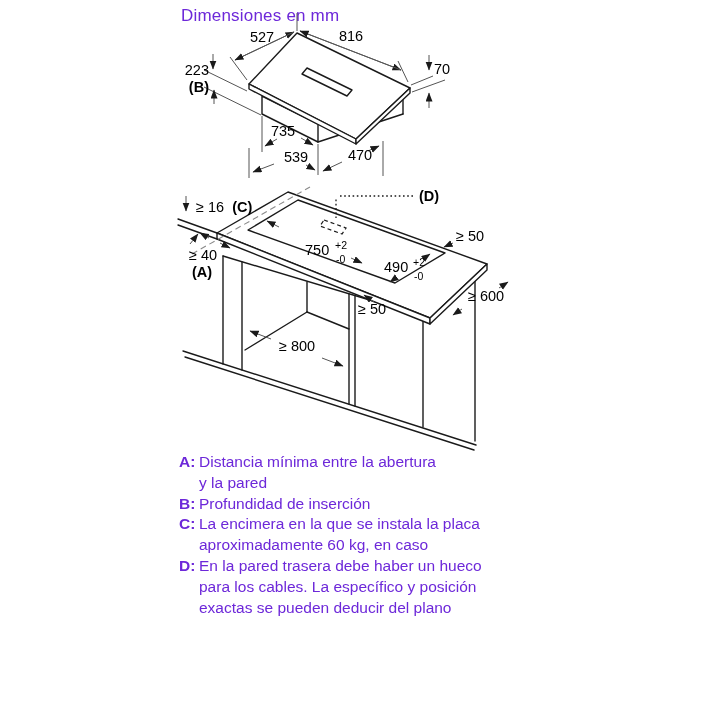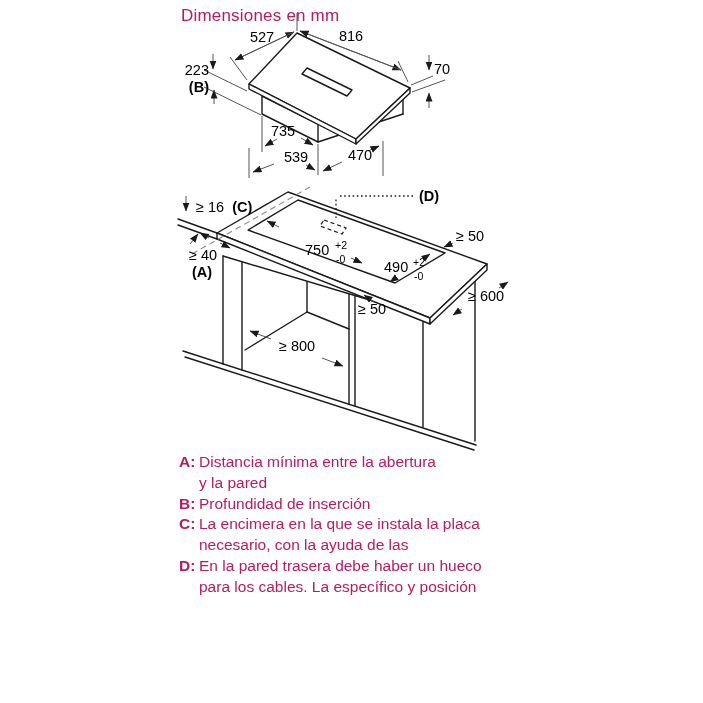--- a/index.html
+++ b/index.html
@@ -1,17 +1,17 @@
 <!DOCTYPE html>
 <html><head>
 <meta charset="utf-8">
 <style>
   html,body{margin:0;padding:0;background:#fff;}
   #stage{position:relative;width:703px;height:703px;background:#fff;overflow:hidden;
-         font-family:"Liberation Sans", sans-serif;color:#be185d;}
+         font-family:"Liberation Sans", sans-serif;color:#6d28d9;}
   #page-title{position:absolute;left:181px;top:6px;font-size:17px;letter-spacing:.2px;}
   svg{position:absolute;left:0;top:0;}
   svg text{font-family:"Liberation Sans", sans-serif;fill:#000;}
   .dimtxt{font-size:14.5px;}
   .toltxt{font-size:10.5px;}
   .boldtok{font-weight:bold;}
   .obj{stroke:#1a1a1a;stroke-width:1.4;fill:none;stroke-linecap:round;stroke-linejoin:round;}
   .objf{stroke:#1a1a1a;stroke-width:1.4;fill:#ffffff;stroke-linejoin:round;}
   .dim{stroke:#555;stroke-width:1;fill:none;}
   .wall{stroke:#8a8a8a;stroke-width:1.1;stroke-dasharray:6 4;fill:none;}
@@ -213,24 +213,25 @@
       <div class="legend-item">
         <span class="legend-letter">B:</span>
         <div class="legend-lines">
           <div>Profundidad de inserción</div>
         </div>
       </div>
       <div class="legend-item">
         <span class="legend-letter">C:</span>
         <div class="legend-lines">
           <div>La encimera en la que se instala la placa</div>
-          <div>necesario, con la ayuda de las</div>
+          <div>aproximadamente 60 kg, en caso</div>
         </div>
       </div>
       <div class="legend-item">
         <span class="legend-letter">D:</span>
         <div class="legend-lines">
           <div>En la pared trasera debe haber un hueco</div>
           <div>para los cables. La específico y posición</div>
+          <div>exactas se pueden deducir del plano</div>
         </div>
       </div>
     </div>
 </div>
 
 </body></html>

